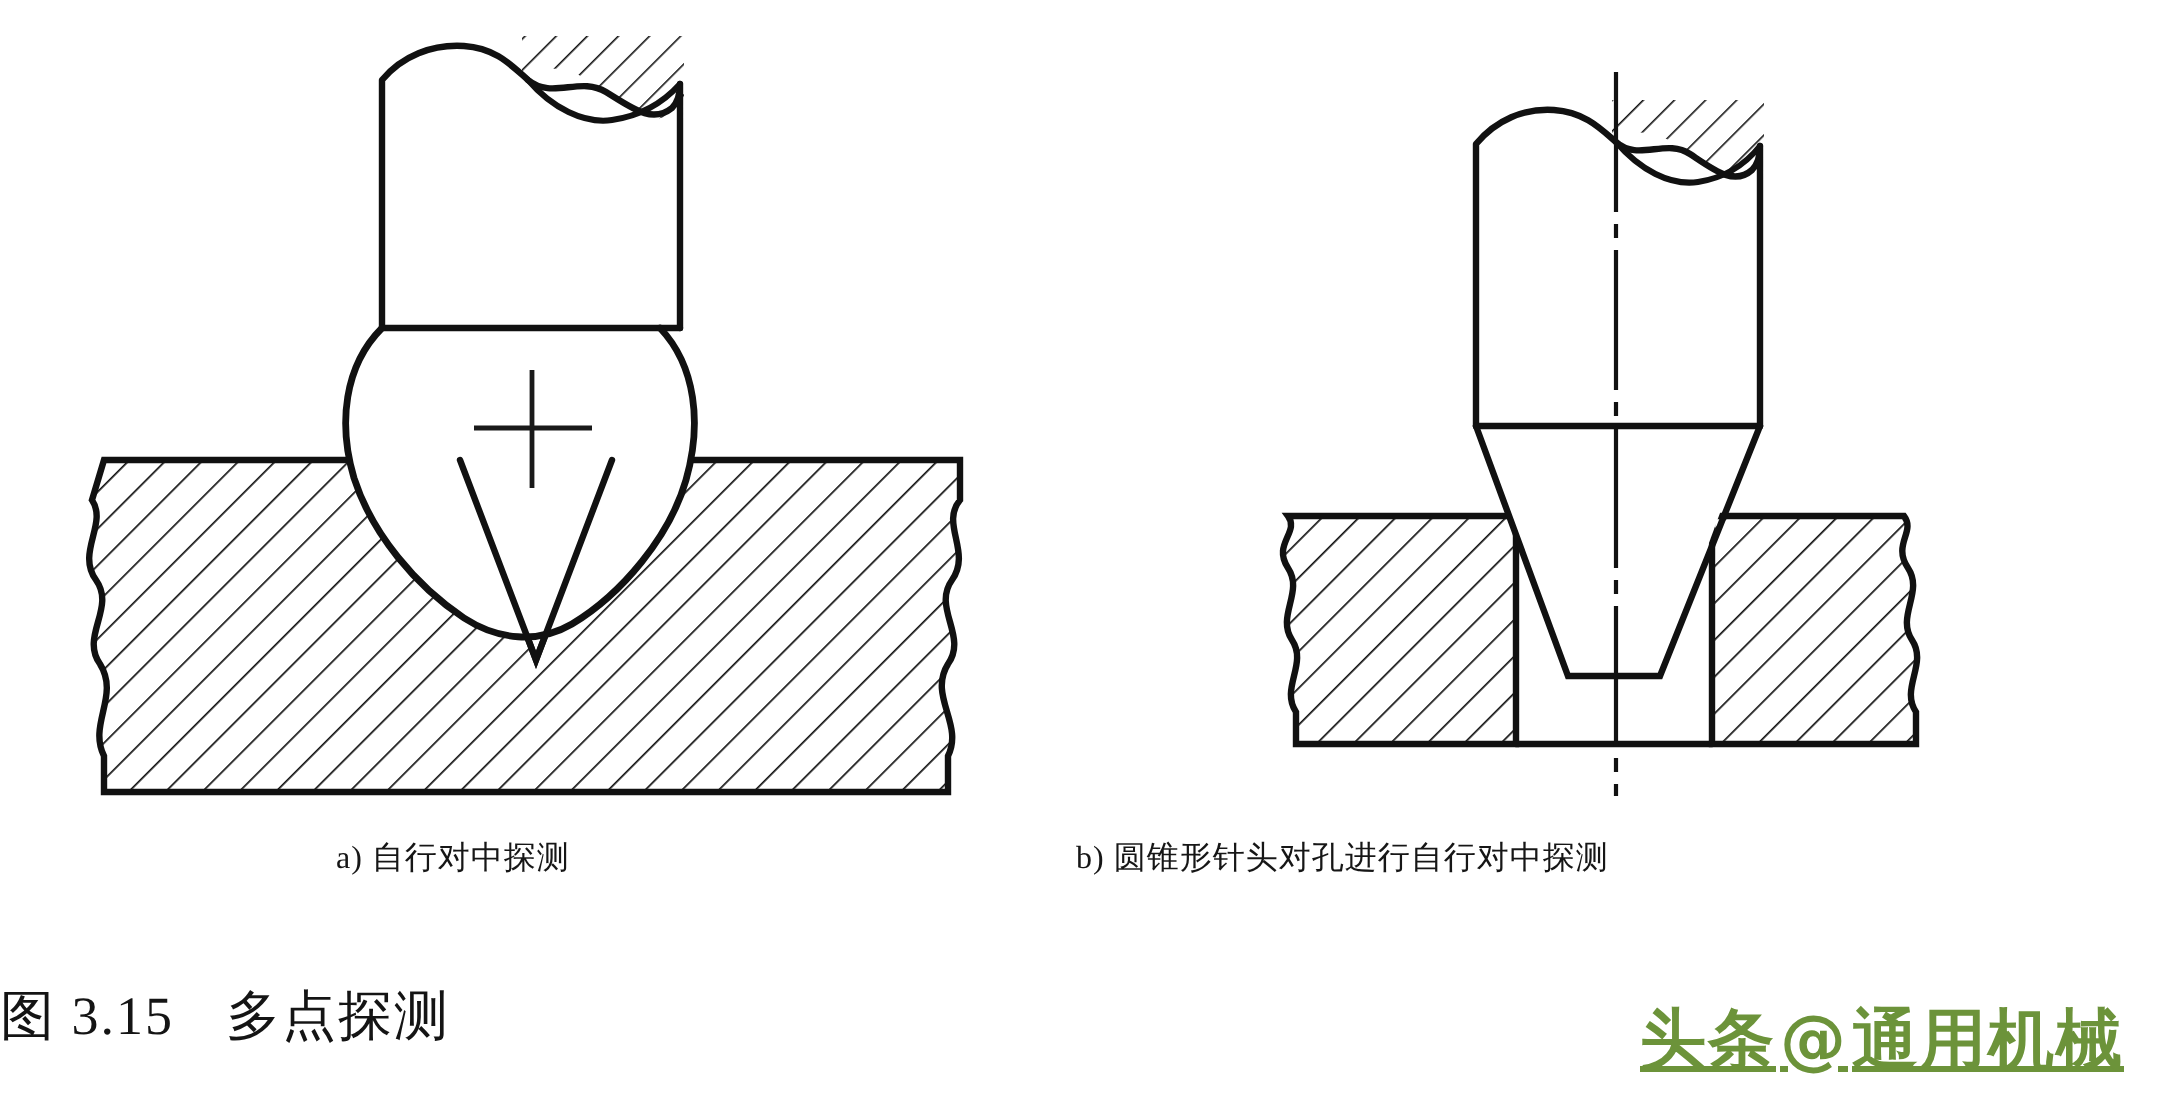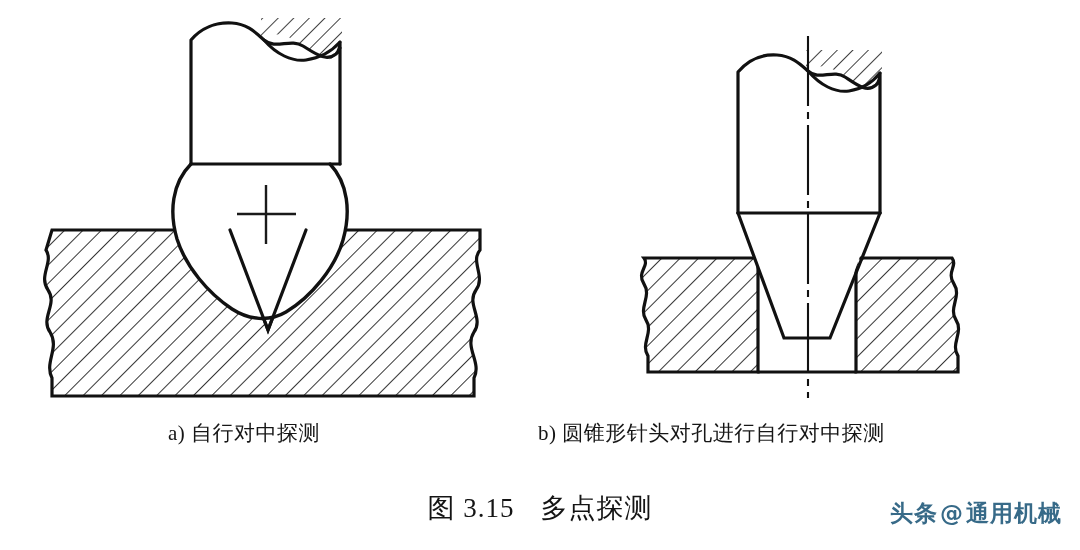--- a/index.html
+++ b/index.html
@@ -23,49 +23,50 @@
   }
   svg.figure-canvas {
     position: absolute;
     left: 0; top: 0;
     width: 1080px;
     height: 550px;
     display: block;
   }
   .caption-sub {
     position: absolute;
-    font-size: 21px;
+    font-size: 16px;
     letter-spacing: 0.5px;
     white-space: nowrap;
     color: #161616;
   }
   #caption-a { left: 168px; top: 419px; }
   #caption-b { left: 538px; top: 419px; }
   #caption-main {
     position: absolute;
     left: 0;
     top: 490px;
     width: 1080px;
-    text-align: center;
+    text-align: left;
     font-size: 27px;
     letter-spacing: 1px;
     color: #141414;
   }
   #caption-main .fig-no { margin-right: 26px; }
   #watermark {
     position: absolute;
     right: 18px;
     top: 498px;
     font-family: "DejaVu Sans", "Liberation Sans", sans-serif;
-    font-size: 23px;
+    font-size: 33px;
     font-weight: bold;
-    color: #0c4a6e;
+    color: #4d7c0f;
     opacity: 0.82;
     letter-spacing: 1px;
     white-space: nowrap;
+    text-decoration: underline;
   }
   #watermark .wm-at { margin: 0 2px; }
 </style>
 </head>
 <body>
 
 <div id="figure-root">
 
   <svg class="figure-canvas" viewBox="0 0 1080 550">
     <defs>

